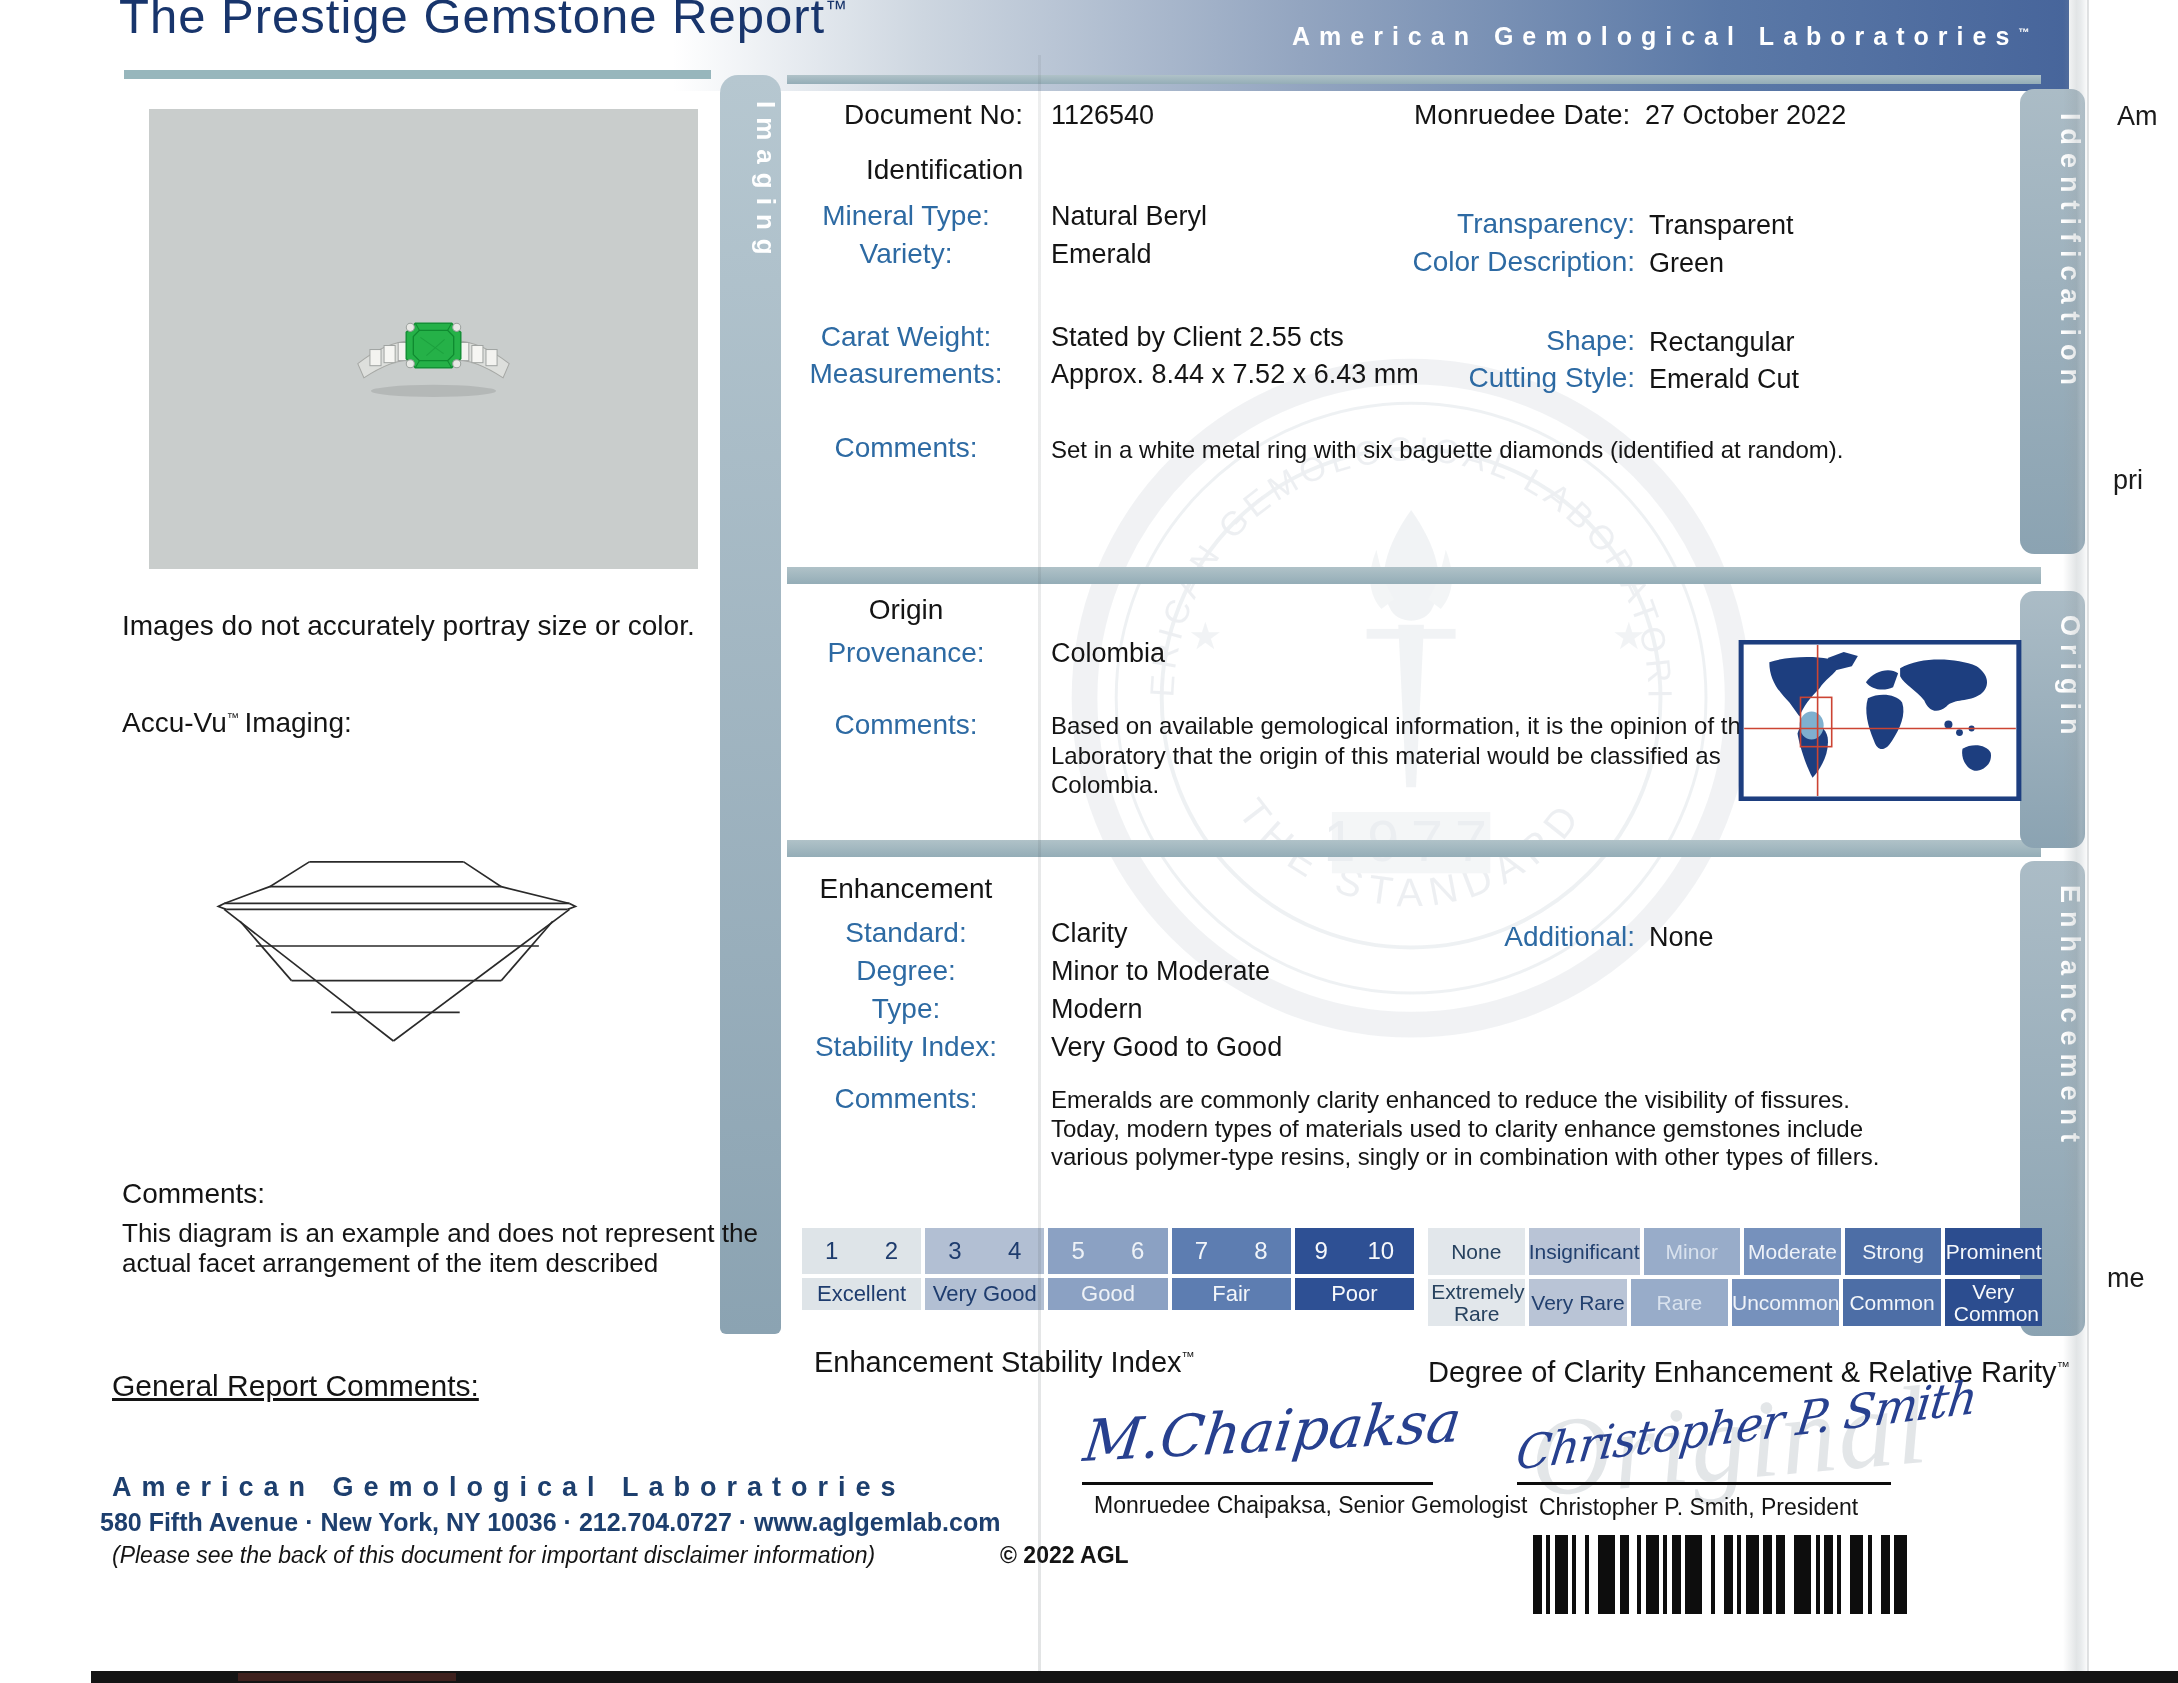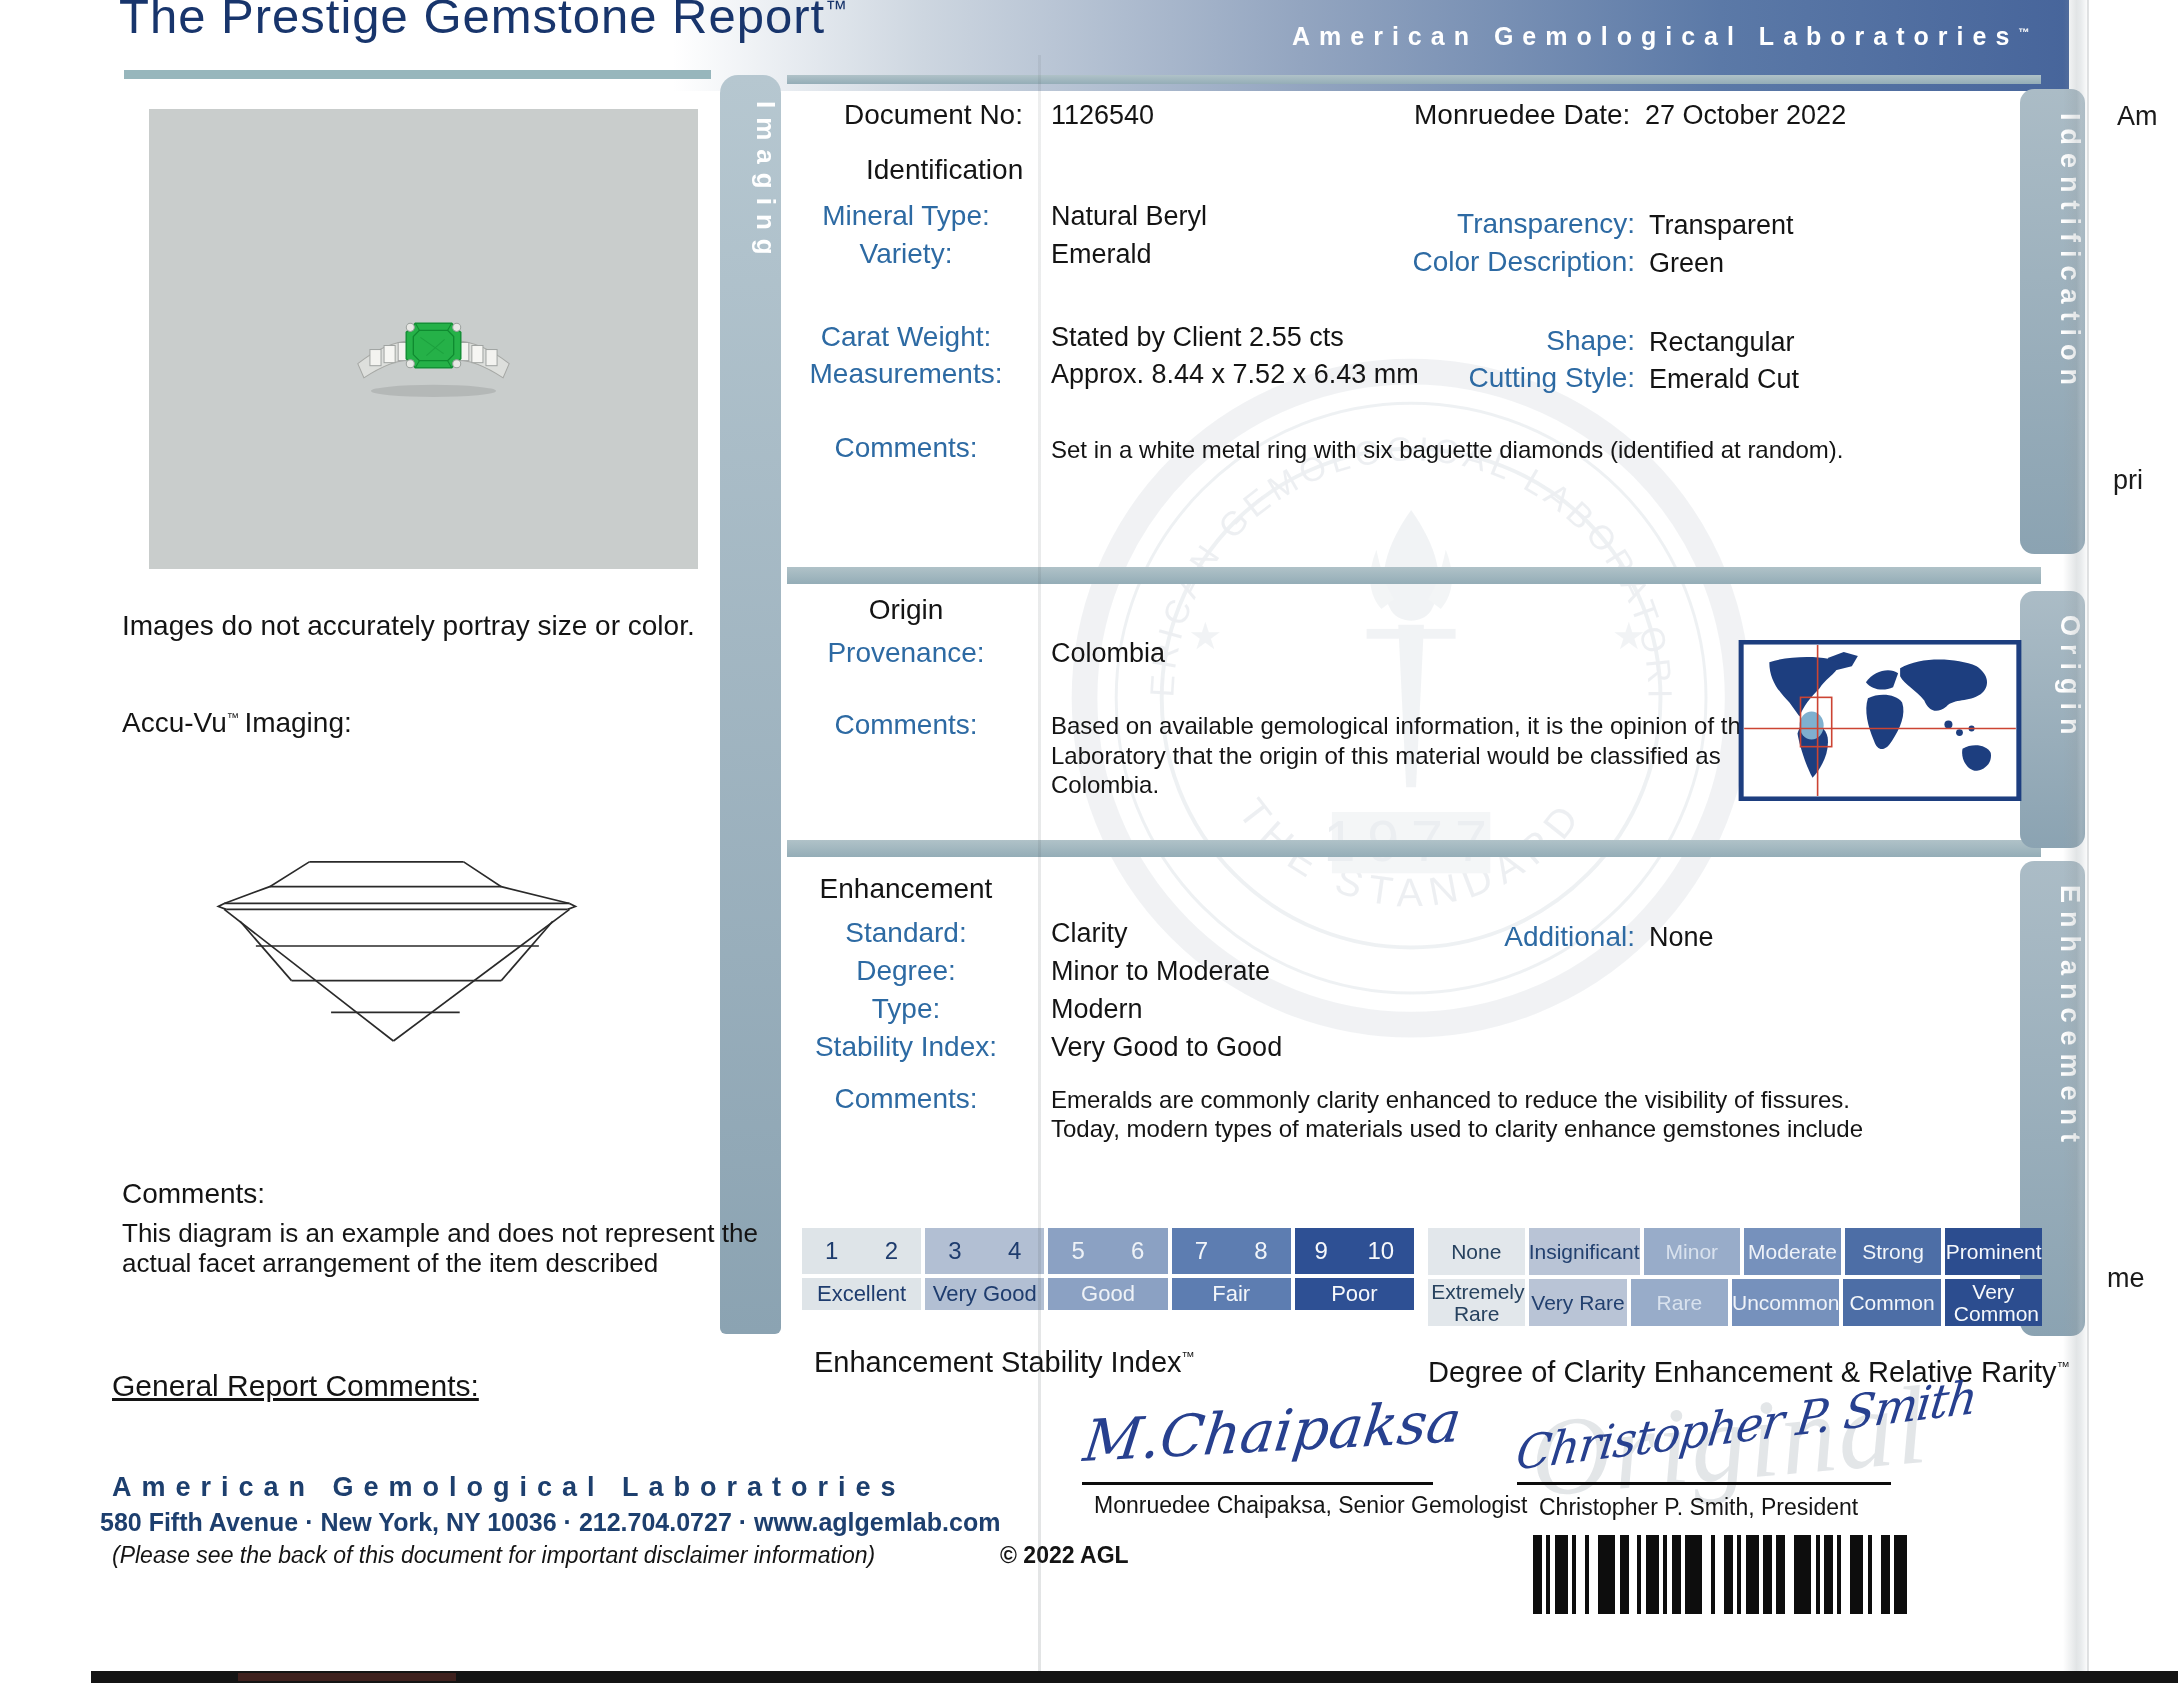--- a/index.html
+++ b/index.html
@@ -204,20 +204,21 @@
   <div class="t vl" style="left:1649px;top:922px;">None</div>
   <div class="t lb lbR" style="top:955px;">Degree:</div>
   <div class="t vl" style="left:1051px;top:956px;">Minor to Moderate</div>
   <div class="t lb lbR" style="top:993px;">Type:</div>
   <div class="t vl" style="left:1051px;top:994px;">Modern</div>
   <div class="t lb lbR" style="top:1031px;">Stability Index:</div>
   <div class="t vl" style="left:1051px;top:1032px;">Very Good to Good</div>
   <div class="t lb lbR" style="top:1083px;">Comments:</div>
   <div class="t cm" style="left:1051px;top:1086px;">Emeralds are commonly clarity enhanced to reduce the visibility of fissures.</div>
   <div class="t cm" style="left:1051px;top:1115px;">Today, modern types of materials used to clarity enhance gemstones include</div>
+  <div class="t cm" style="left:1051px;top:1143px;">various polymer-type resins, singly or in combination with other types of fillers.</div>
 
   <div class="scwrap" style="left:802px;width:612px;">
     <div class="scrow" style="height:46px;">
       <div class="scell numcell" style="background: rgb(222, 228, 232); color: rgb(30, 60, 110);">
           <span>1</span>
           <span>2</span>
         </div>
       <div class="scell numcell" style="background: rgb(178, 191, 211); color: rgb(30, 60, 110);">
           <span>3</span>
           <span>4</span>

